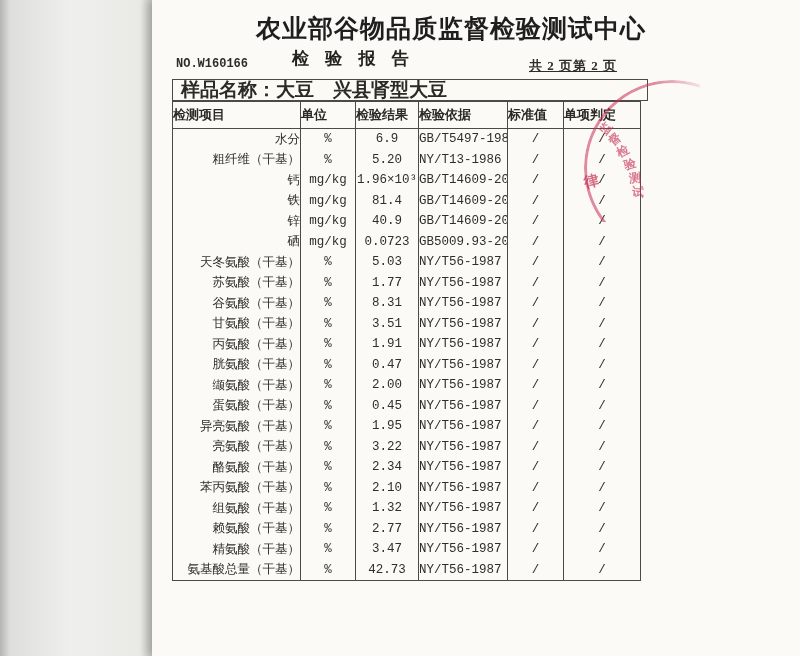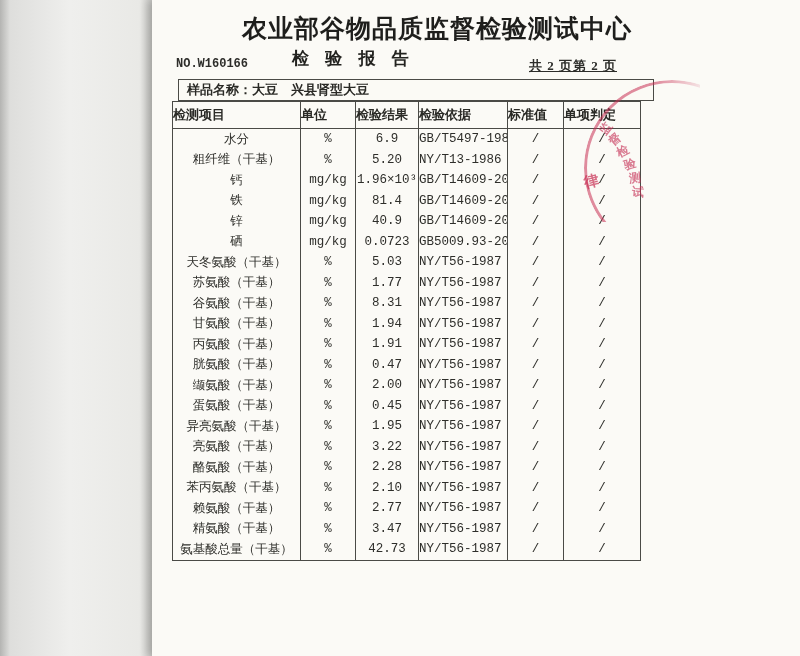--- a/index.html
+++ b/index.html
@@ -9,57 +9,57 @@
     font-family:"Liberation Serif","DejaVu Serif",serif;
     color:#2b2b28;
   }
   .page{
     position:absolute;left:152px;top:0;width:648px;height:656px;
     background:#fbfaf6;
     box-shadow:-5px 0 8px rgba(0,0,0,0.18);
   }
   .title{
     position:absolute;left:90px;top:12px;width:404px;
-    text-align:left;font-size:25px;font-weight:bold;letter-spacing:1px;color:#1e1e1c;
+    text-align:right;font-size:25px;font-weight:bold;letter-spacing:1px;color:#1e1e1c;
   }
   .subtitle{
     position:absolute;left:140px;top:47px;width:230px;
     font-size:17px;font-weight:bold;letter-spacing:6px;color:#22221f;
   }
   .report-no{
     position:absolute;left:24px;top:57px;
     font-family:"Liberation Mono","DejaVu Sans Mono",monospace;
     font-size:12px;font-weight:bold;color:#2d2d2a;
   }
   .page-indicator{
     position:absolute;left:377px;top:57px;
     font-size:13px;font-weight:bold;letter-spacing:1px;color:#2d2d2a;text-decoration:underline;
   }
   .sample-box{
     position:absolute;left:20px;top:79px;width:466px;height:20px;
     border:1px solid #4a4a46;background:#fbfaf5;
     display:flex;align-items:center;padding-left:8px;box-sizing:content-box;
-    font-size:13px;font-weight:bold;color:#2a2a26;margin-left:6px;
+    font-size:19px;font-weight:bold;color:#2a2a26;
   }
   table.report{
     position:absolute;left:20px;top:101px;width:468px;
     border-collapse:collapse;table-layout:fixed;
     border:1px solid #4a4a46;
   }
   table.report th{
     height:26px;font-size:13px;font-weight:bold;color:#2a2a26;
     border:1px solid #4a4a46;text-align:left;padding:0;
   }
   table.report td{
     height:20.5px;padding:0;font-size:12.5px;color:#2e2e2a;
     border-left:1px solid #4a4a46;border-right:1px solid #4a4a46;
     border-top:none;border-bottom:none;
     white-space:nowrap;overflow:hidden;
   }
-  td.c-item{text-align:center;padding-left:8px;font-family:"Liberation Serif",serif;}
+  td.c-item{text-align:right;padding-left:8px;font-family:"Liberation Serif",serif;}
   td.c-unit,td.c-result{text-align:center;font-family:"Liberation Mono","DejaVu Sans Mono",monospace;font-size:12px;}
   td.c-basis{text-align:left;padding-left:7px;font-family:"Liberation Mono","DejaVu Sans Mono",monospace;font-size:11.5px;}
   td.c-std,td.c-judge{text-align:center;font-family:"Liberation Mono","DejaVu Sans Mono",monospace;font-size:12px;}
   
   .seal-clip{
     position:absolute;left:418px;top:72px;width:130px;height:150px;
     overflow:hidden;pointer-events:none;
   }
   .seal-circle{
     position:absolute;left:14px;top:8px;width:176px;height:176px;
@@ -181,21 +181,21 @@
           <td class="c-item">谷氨酸（干基）</td>
           <td class="c-unit">%</td>
           <td class="c-result">8.31</td>
           <td class="c-basis">NY/T56-1987</td>
           <td class="c-std">/</td>
           <td class="c-judge">/</td>
         </tr>
         <tr>
           <td class="c-item">甘氨酸（干基）</td>
           <td class="c-unit">%</td>
-          <td class="c-result">1.94</td>
+          <td class="c-result">3.51</td>
           <td class="c-basis">NY/T56-1987</td>
           <td class="c-std">/</td>
           <td class="c-judge">/</td>
         </tr>
         <tr>
           <td class="c-item">丙氨酸（干基）</td>
           <td class="c-unit">%</td>
           <td class="c-result">1.91</td>
           <td class="c-basis">NY/T56-1987</td>
           <td class="c-std">/</td>
@@ -237,29 +237,37 @@
           <td class="c-item">亮氨酸（干基）</td>
           <td class="c-unit">%</td>
           <td class="c-result">3.22</td>
           <td class="c-basis">NY/T56-1987</td>
           <td class="c-std">/</td>
           <td class="c-judge">/</td>
         </tr>
         <tr>
           <td class="c-item">酪氨酸（干基）</td>
           <td class="c-unit">%</td>
-          <td class="c-result">2.28</td>
+          <td class="c-result">2.34</td>
           <td class="c-basis">NY/T56-1987</td>
           <td class="c-std">/</td>
           <td class="c-judge">/</td>
         </tr>
         <tr>
           <td class="c-item">苯丙氨酸（干基）</td>
           <td class="c-unit">%</td>
           <td class="c-result">2.10</td>
+          <td class="c-basis">NY/T56-1987</td>
+          <td class="c-std">/</td>
+          <td class="c-judge">/</td>
+        </tr>
+        <tr>
+          <td class="c-item">组氨酸（干基）</td>
+          <td class="c-unit">%</td>
+          <td class="c-result">1.32</td>
           <td class="c-basis">NY/T56-1987</td>
           <td class="c-std">/</td>
           <td class="c-judge">/</td>
         </tr>
         <tr>
           <td class="c-item">赖氨酸（干基）</td>
           <td class="c-unit">%</td>
           <td class="c-result">2.77</td>
           <td class="c-basis">NY/T56-1987</td>
           <td class="c-std">/</td>

